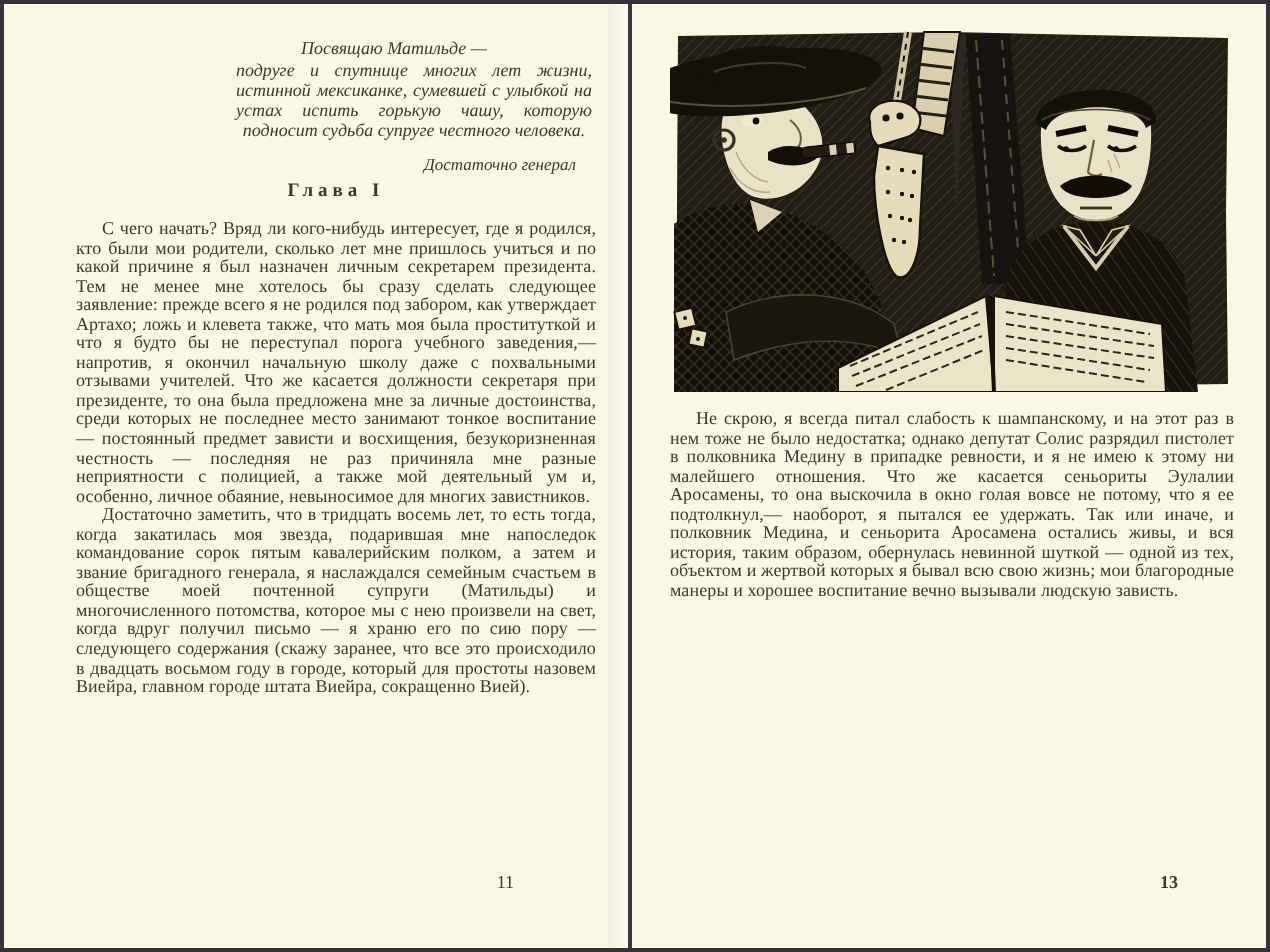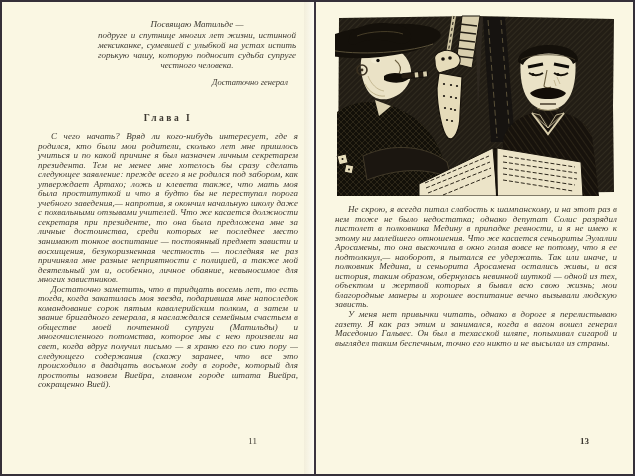--- a/index.html
+++ b/index.html
@@ -16,35 +16,35 @@
   }
   .page { position:relative; height:100%; }
   .page-left  { width:302px; padding:15px 6px 0 36px; }
   .gutter-strip { width:10px; height:100%; background:linear-gradient(to right,#f2eedb,#fdfcf2); }
   .spine { width:2px; height:100%; background:#3b3540; }
   .page-right { width:317px; padding:12px 16px 0 19px; }
 
   
   .dedication { width:198px; margin:2px 2px 0 auto; font-style:italic; font-size:9px; line-height:10px; }
   .dedication-opening { text-align:center; margin-bottom:1px; }
-  .dedication-body { text-align:justify; text-align-last:center; hyphens:auto; }
+  .dedication-body { text-align:justify; text-align-last:center; hyphens:auto;margin-left:20px; }
   .signature { width:fit-content; margin:7px 10px 0 auto; text-align:center; font-style:italic; }
   .signature-rank { font-size:8.5px; line-height:10px; }
   .signature-name { font-size:9px; line-height:11px; letter-spacing:0.6px; }
 
   .chapter-heading {
-    margin-top:26px; margin-bottom:9px;
+    margin-top:4px; margin-bottom:9px;
     text-align:center; font-weight:bold;
     font-size:9.5px; letter-spacing:2.5px;
   }
 
   .body-text p {
     font-size:9px; line-height:9.55px;
     text-align:justify; text-indent:13px;
-    hyphens:auto; letter-spacing:0.05px;font-style:italic;
+    hyphens:auto; letter-spacing:0.05px;
   }
 
   .folio { position:absolute; bottom:28px; font-size:9px; color:#3c3831; }
   .folio-left  { right:47px; }
   .folio-right { right:44px;font-weight:bold; }
 
   .illustration-wrap { width:282px; height:182px; margin-bottom:9px; }
   .illustration-wrap svg { display:block; }
 
   .rp-text { margin-top:0; }
@@ -212,18 +212,17 @@
           <rect x="3" y="141" width="9" height="9" fill="#e6dcba" stroke="#17120b" stroke-width="0.9" transform="rotate(-14 7 145)"></rect>
           <rect x="10" y="151" width="8" height="8" fill="#e6dcba" stroke="#17120b" stroke-width="0.9" transform="rotate(12 14 155)"></rect>
           <circle cx="7.5" cy="145" r="1" fill="#17120b"></circle>
           <circle cx="14" cy="155.5" r="1" fill="#17120b"></circle>
         </g>
       </svg>
     </div>
 
     <div class="body-text rp-text">
       <p>Не скрою, я всегда питал слабость к шампанскому, и на этот раз в нем тоже не было недостатка; однако депутат Солис разрядил пистолет в полковника Медину в припадке ревности, и я не имею к этому ни малейшего отношения. Что же касается сеньориты Эулалии Аросамены, то она выскочила в окно голая вовсе не потому, что я ее подтолкнул,— наоборот, я пытался ее удержать. Так или иначе, и полковник Медина, и сеньорита Аросамена остались живы, и вся история, таким образом, обернулась невинной шуткой — одной из тех, объектом и жертвой которых я бывал всю свою жизнь; мои благородные манеры и хорошее воспитание вечно вызывали людскую зависть.</p>
-      <p>У меня нет привычки читать, однако в дороге я перелистываю газету. Я как раз этим и занимался, когда в вагон вошел генерал Маседонио Гальвес. Он был в техасской шляпе, попыхивал сигарой и выглядел таким беспечным, точно его никто и не высылал из страны.</p>
     </div>
     <div class="folio folio-right">13</div>
   </div>
 
 </div>
 
 </body></html>

